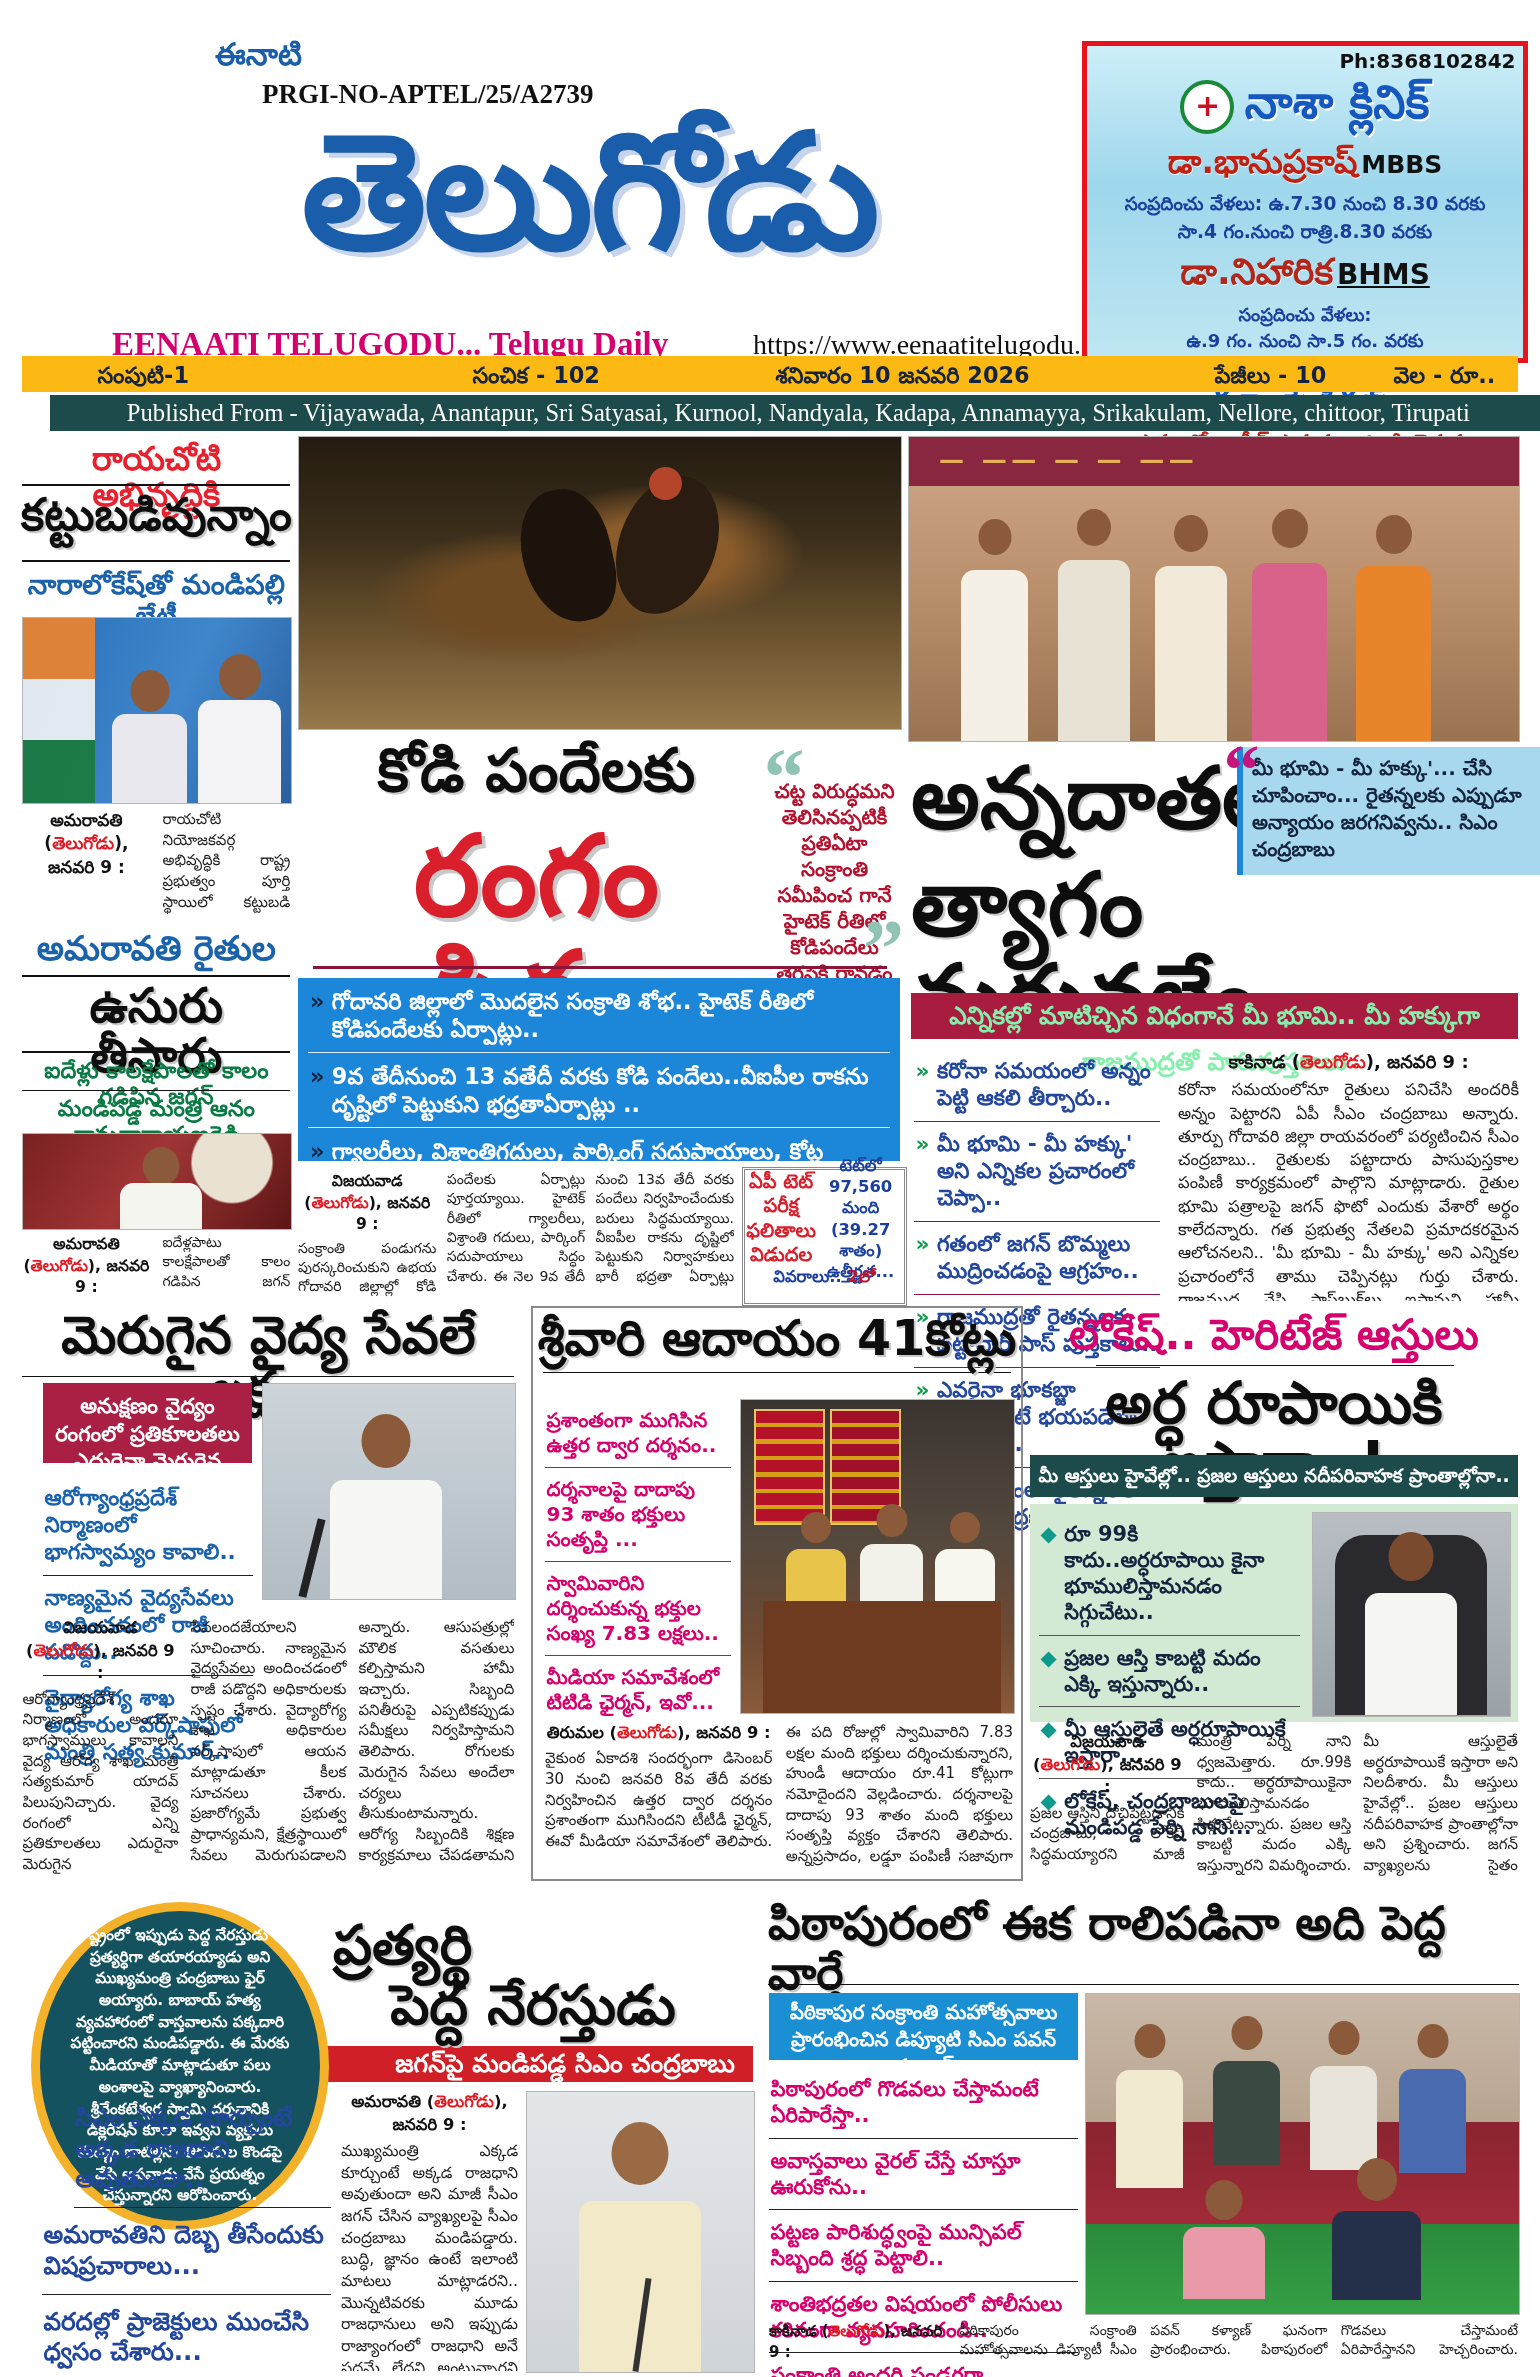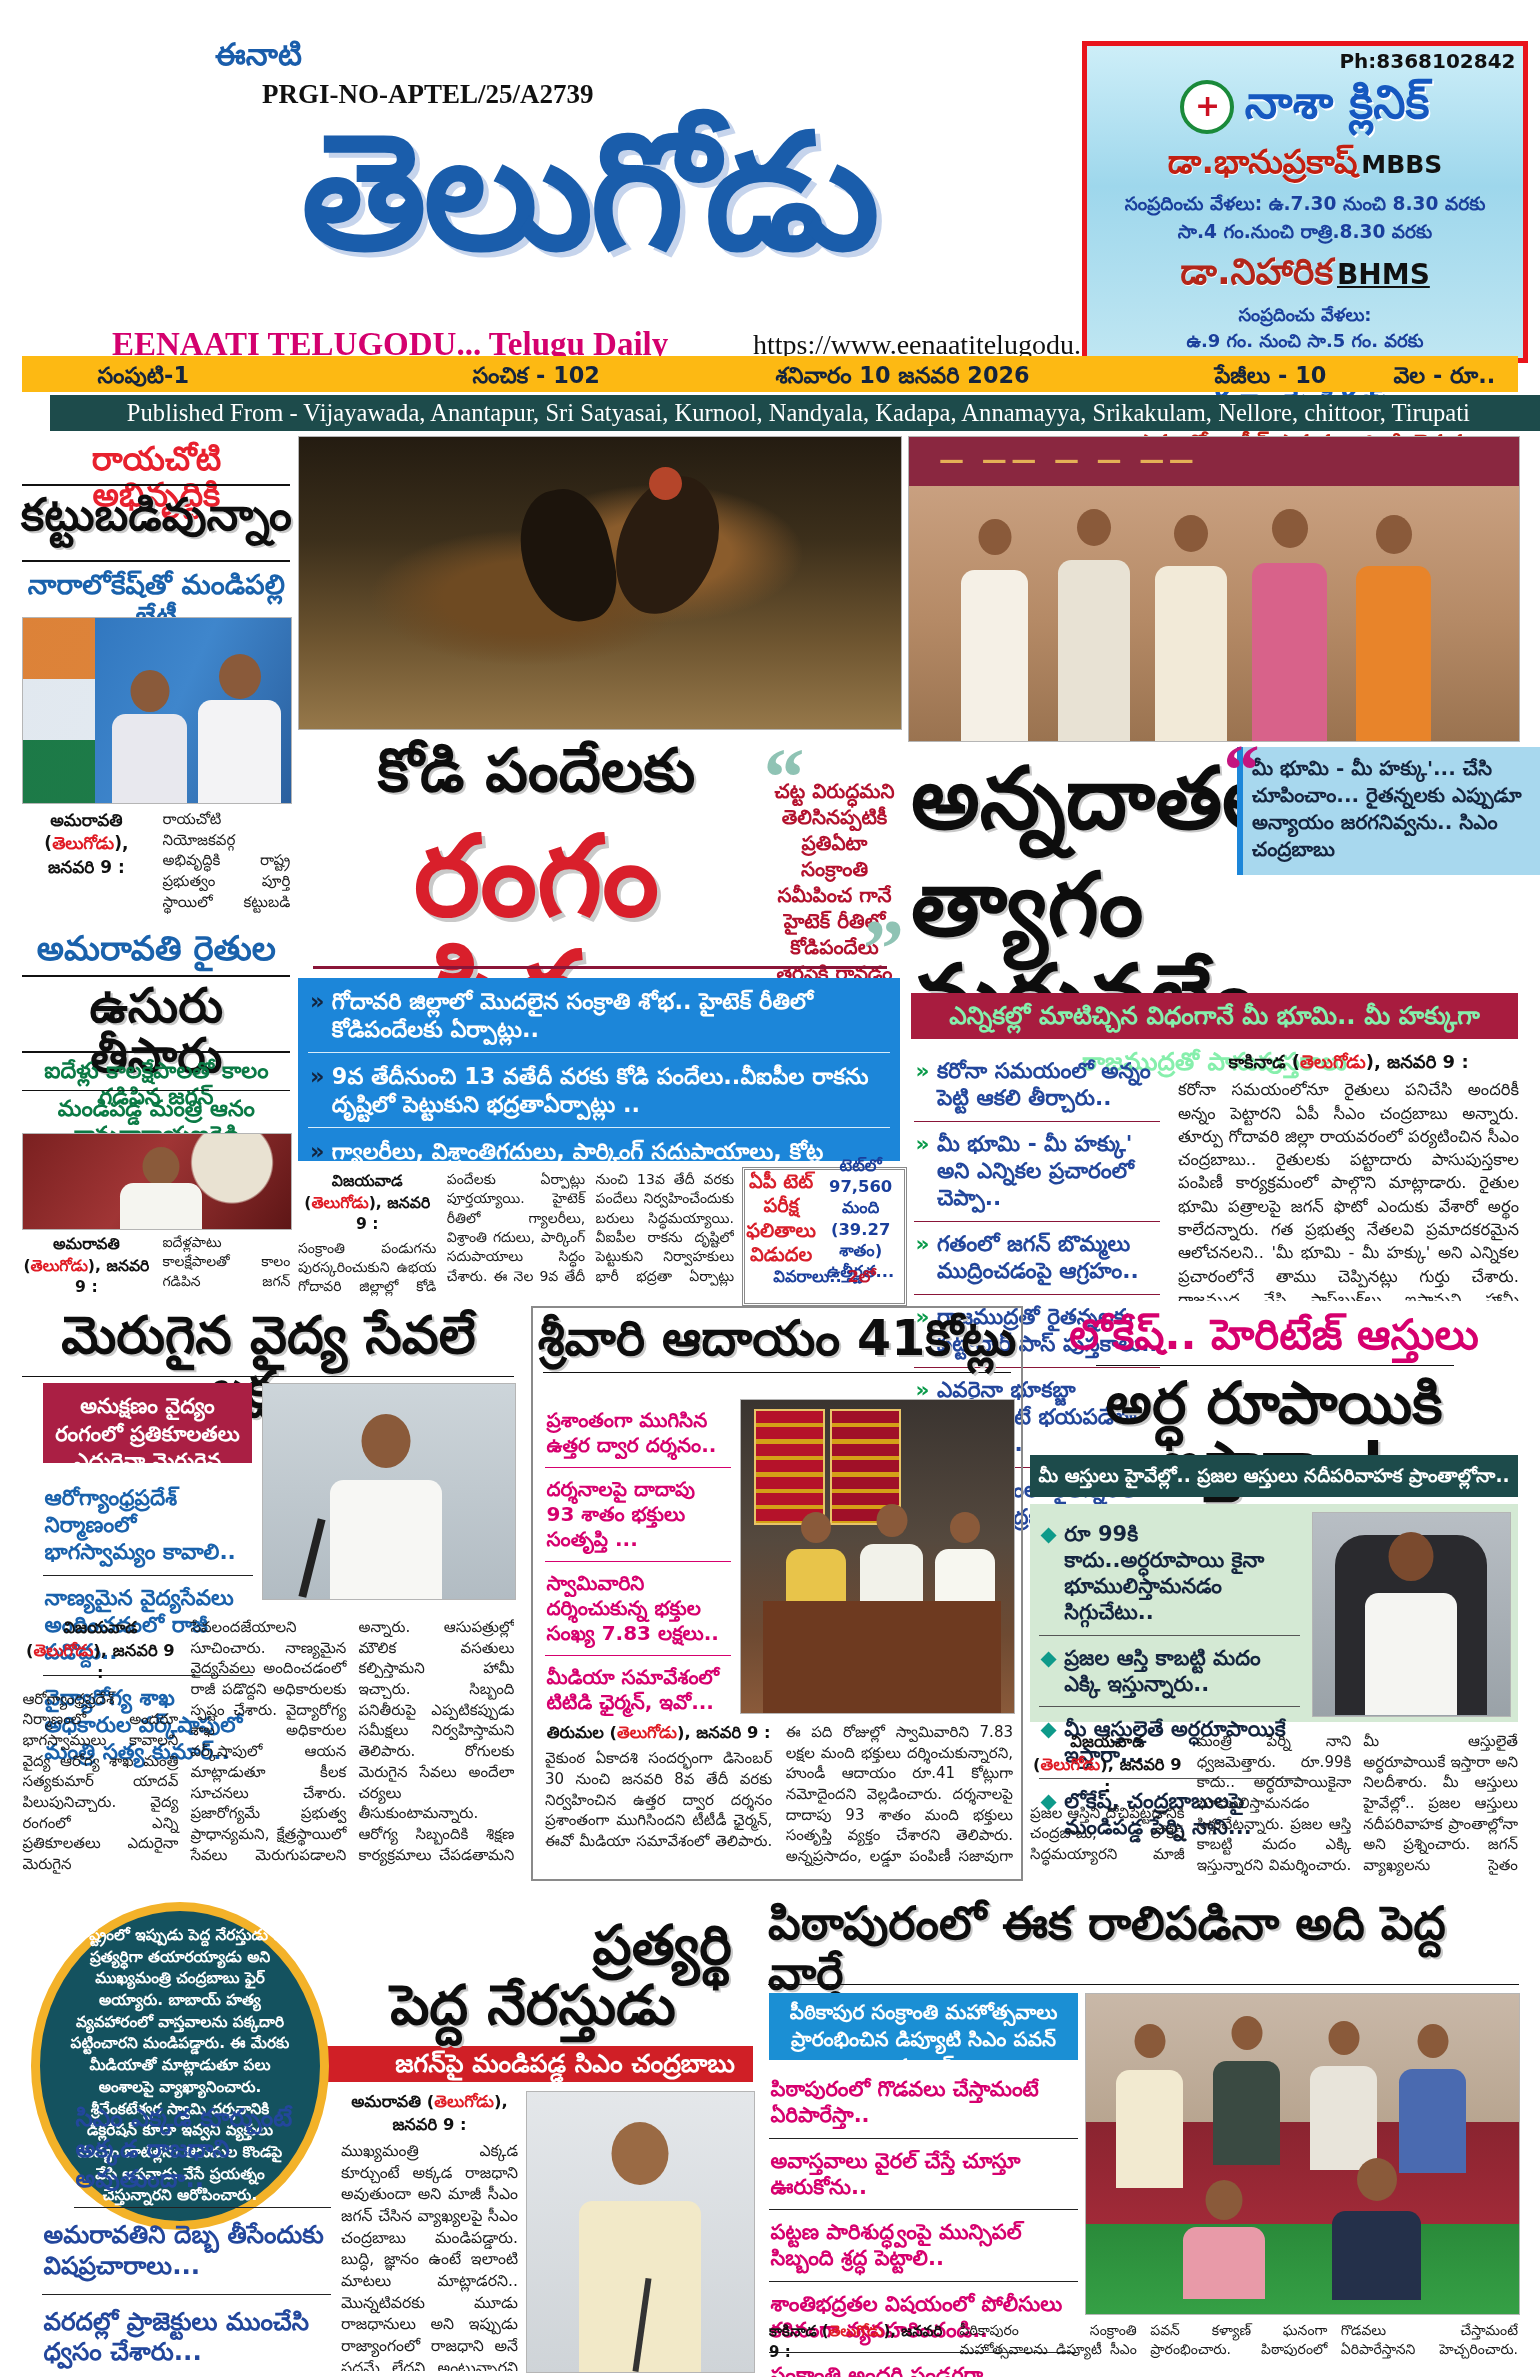--- a/index.html
+++ b/index.html
@@ -319,21 +319,21 @@
   </div>
   <div class="abs bodytxt" style="left:1030px;top:1731px;width:488px;height:149px;column-count:3;column-gap:12px;font-size:15px;">
     <span class="dl" style="font-size:16.4px;"><span>విజయవాడ (</span><span class="nm">తెలుగోడు</span><span>), జనవరి 9 :</span></span>
     <span>ప్రజల ఆస్తిని దోచిపెట్టడానికి చంద్రబాబు, లోకేష్ సిద్ధమయ్యారని మాజీ మంత్రి పేర్ని నాని ధ్వజమెత్తారు. రూ.99కి కాదు.. అర్ధరూపాయికైనా భూములిస్తామనడం సిగ్గుచేటన్నారు. ప్రజల ఆస్తి కాబట్టి మదం ఎక్కి ఇస్తున్నారని విమర్శించారు. మీ ఆస్తులైతే అర్ధరూపాయికే ఇస్తారా అని నిలదీశారు. మీ ఆస్తులు హైవేల్లో.. ప్రజల ఆస్తులు నదీపరివాహక ప్రాంతాల్లోనా అని ప్రశ్నించారు. జగన్ వ్యాఖ్యలను సైతం వక్రీకరిస్తున్నారని మండిపడ్డారు. హెరిటేజ్ ఆస్తుల వ్యవహారంపై సమగ్ర విచారణ జరపాలని డిమాండ్ చేశారు. కూటమి ప్రభుత్వ తీరుపై ప్రజలే తగిన సమయంలో బుద్ధి చెబుతారన్నారు. మీడియా సమావేశంలో ఆయన పలు అంశాలపై మాట్లాడారు.</span> 
   </div>
 
   <div class="abs b" style="left:179px;top:2046px;width:574px;height:36px;background:#d01f26;color:#fff;font-size:25px;line-height:36px;text-align:right;padding-right:18px;box-sizing:border-box;">జగన్‌పై మండిపడ్డ సిఎం చంద్రబాబు</div>
   <div class="abs" style="left:31px;top:1902px;width:298px;height:328px;background:#14525f;border:9px solid #f3b229;border-radius:50%;box-sizing:border-box;color:#fff;display:flex;align-items:center;z-index:3;">
     <div class="ctr b" style="font-size:15.3px;line-height:1.42;padding:19.4px 25px;">రాష్ట్రంలో ఇప్పుడు పెద్ద నేరస్తుడు ఓ ప్రత్యర్ధిగా తయారయ్యాడు అని ముఖ్యమంత్రి చంద్రబాబు ఫైర్ అయ్యారు. బాబాయ్ హత్య వ్యవహారంలో వాస్తవాలను పక్కదారి పట్టించారని మండిపడ్డారు. ఈ మేరకు మీడియాతో మాట్లాడుతూ పలు అంశాలపై వ్యాఖ్యానించారు. శ్రీవేంకటేశ్వర స్వామి దర్శనానికి డిక్లరేషన్ కూడా ఇవ్వని వ్యక్తులు మద్యం బాటిళ్లను తిరుమల కొండపై వేసి అపవాదు వేసే ప్రయత్నం చేస్తున్నారని ఆరోపించారు.</div>
   </div>
-  <div class="abs headline" style="left:300px;top:1917px;width:432px;font-size:55px;text-align:right;z-index:2;">ప్రత్యర్థి</div>
+  <div class="abs headline" style="left:333px;top:1917px;width:432px;font-size:55px;text-align:left;z-index:2;">ప్రత్యర్థి</div>
   <div class="abs headline" style="left:313px;top:1977px;width:440px;font-size:55px;text-align:center;z-index:2;">పెద్ద నేరస్తుడు</div>
   <div class="abs" style="left:42px;top:2091px;width:289px;color:#23479c;font-size:24.6px;z-index:4;">
     <div class="bl" style="padding:12px 1.5px;margin-left:32px;">
         <span>సిఎం ఎక్కడ కూర్చుంటే అక్కడ రాజధాని అవుతుందా..</span>
       </div>
     <div class="bl" style="padding:12px 1.5px;">
         <span>అమరావతిని దెబ్బ తీసేందుకు విషప్రచారాలు...</span>
       </div>
     <div class="bl" style="padding:12px 1.5px;">
         <span>వరదల్లో ప్రాజెక్టులు ముంచేసి ధ్వసం చేశారు...</span>

